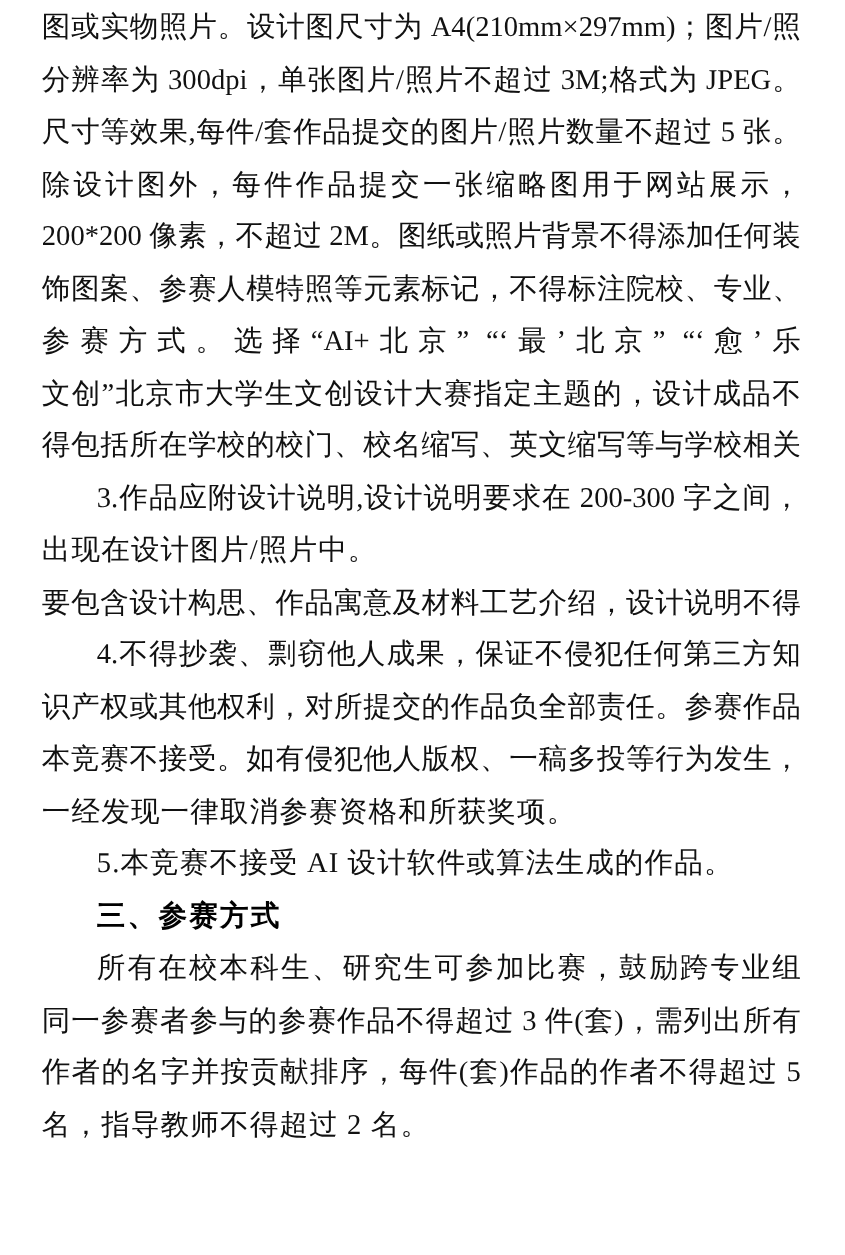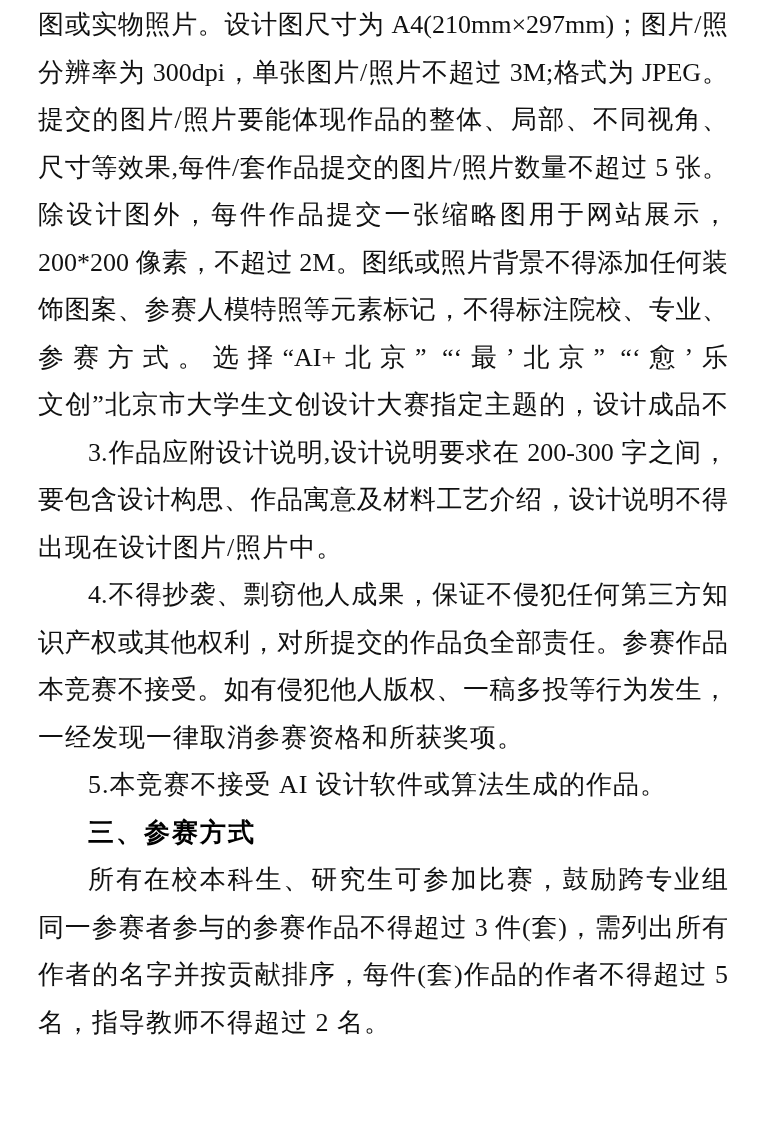--- a/index.html
+++ b/index.html
@@ -41,30 +41,30 @@
     letter-spacing: 2px;
     color: #000000;
   }
 </style>
 </head>
 <body>
 
 <div class="page">
   <div class="line">图或实物照片。设计图尺寸为 A4(210mm×297mm)；图片/照片</div>
   <div class="line">分辨率为 300dpi，单张图片/照片不超过 3M;格式为 JPEG。</div>
-  <div class="line">提交的图片/照片要能体现作品的整体、局部、不同视角、</div>
   <div class="line">尺寸等效果,每件/套作品提交的图片/照片数量不超过 5 张。</div>
   <div class="line">除设计图外，每件作品提交一张缩略图用于网站展示，</div>
   <div class="line">200*200 像素，不超过 2M。图纸或照片背景不得添加任何装</div>
   <div class="line">饰图案、参赛人模特照等元素标记，不得标注院校、专业、</div>
   <div class="line">参赛方式。选择“AI+北京” “‘最’北京” “‘愈’乐</div>
   <div class="line">文创”北京市大学生文创设计大赛指定主题的，设计成品不</div>
+  <div class="line">得包括所在学校的校门、校名缩写、英文缩写等与学校相关</div>
   <div class="line indent">3.作品应附设计说明,设计说明要求在 200-300 字之间，</div>
+  <div class="line end">出现在设计图片/照片中。</div>
   <div class="line">要包含设计构思、作品寓意及材料工艺介绍，设计说明不得</div>
-  <div class="line end">出现在设计图片/照片中。</div>
   <div class="line indent">4.不得抄袭、剽窃他人成果，保证不侵犯任何第三方知</div>
   <div class="line">识产权或其他权利，对所提交的作品负全部责任。参赛作品</div>
   <div class="line">本竞赛不接受。如有侵犯他人版权、一稿多投等行为发生，</div>
   <div class="line end">一经发现一律取消参赛资格和所获奖项。</div>
   <div class="line end indent">5.本竞赛不接受 AI 设计软件或算法生成的作品。</div>
   <div class="line heading indent">三、参赛方式</div>
   <div class="line indent">所有在校本科生、研究生可参加比赛，鼓励跨专业组队，</div>
   <div class="line">同一参赛者参与的参赛作品不得超过 3 件(套)，需列出所有</div>
   <div class="line">作者的名字并按贡献排序，每件(套)作品的作者不得超过 5</div>
   <div class="line end">名，指导教师不得超过 2 名。</div>

